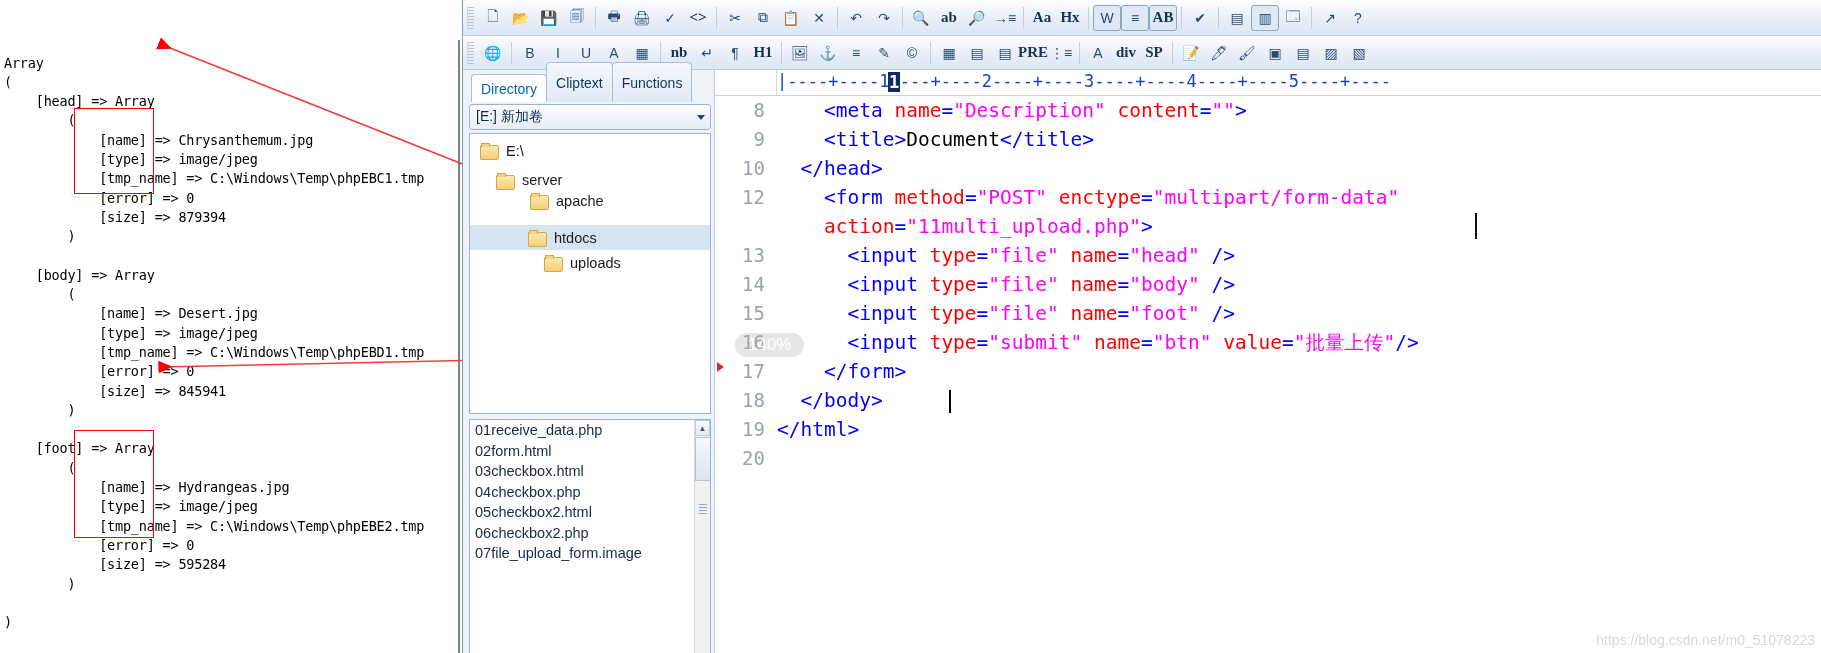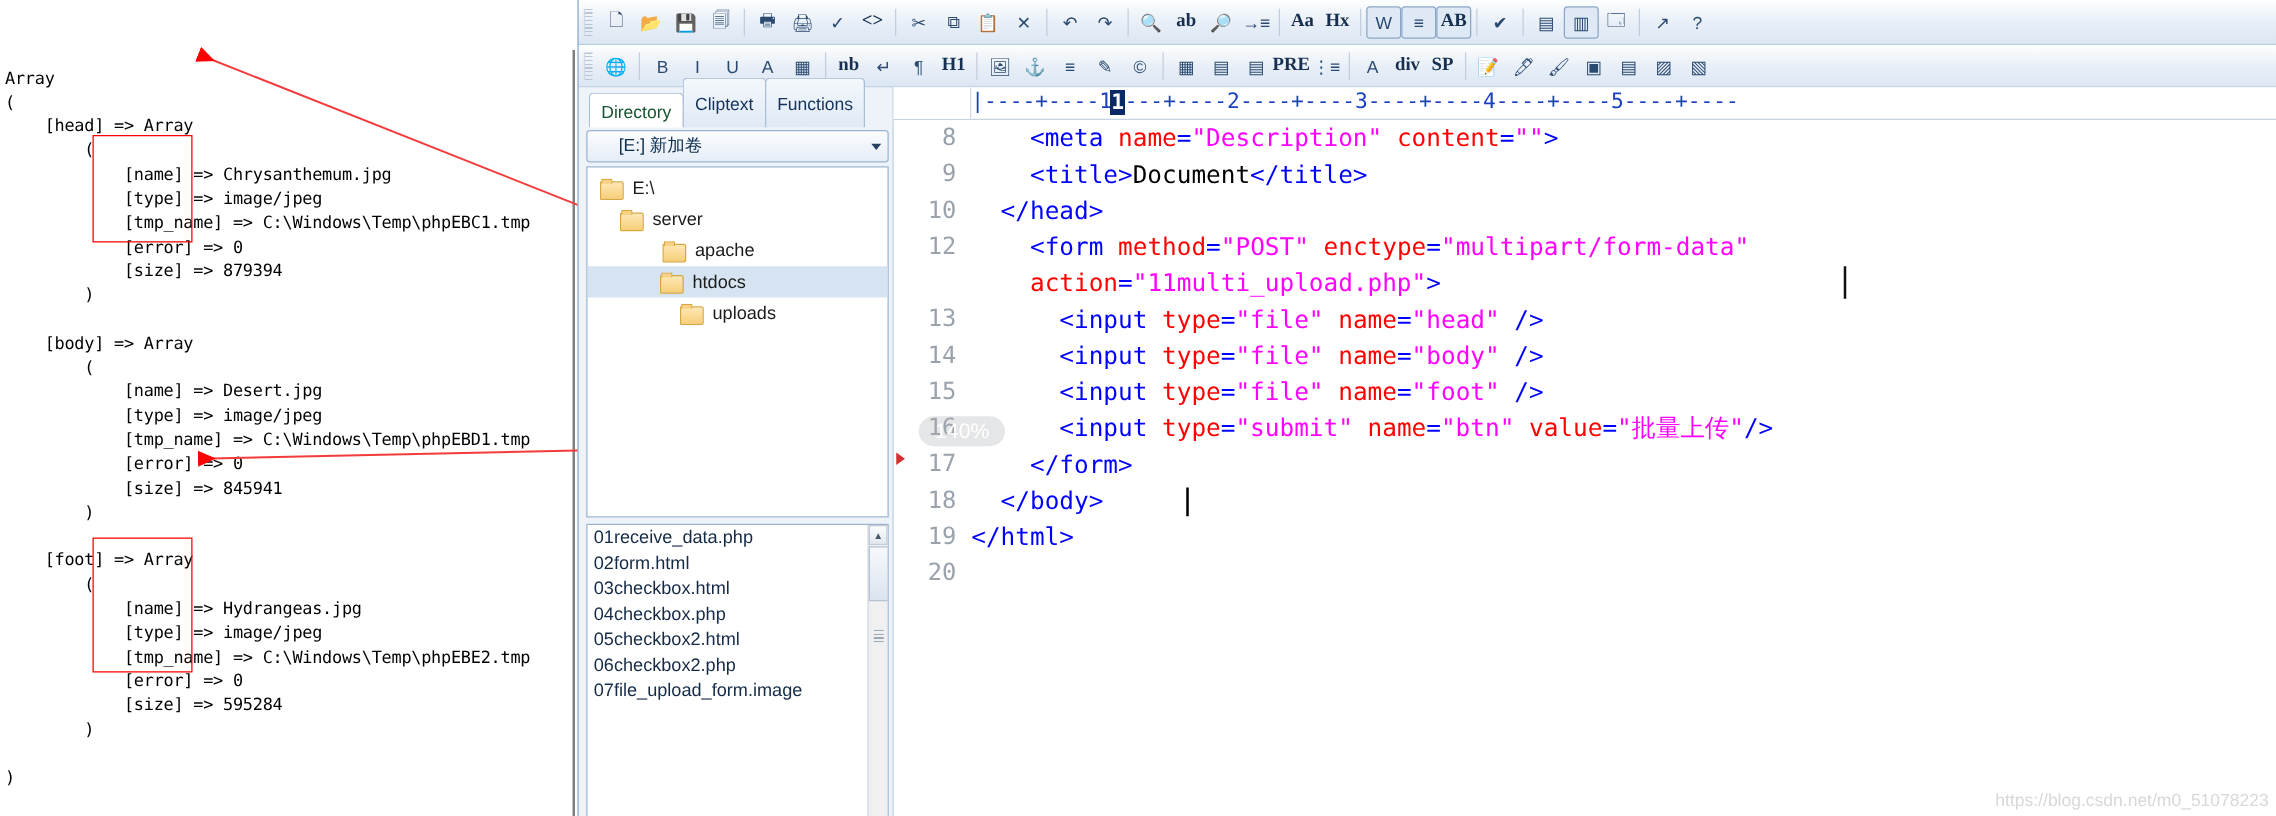--- a/index.html
+++ b/index.html
@@ -76,26 +76,26 @@
   }
   #tabs{ display:flex; align-items:flex-end; height:28px; padding-left:2px; }
   .tab{
     height:40px; padding:0 9px; display:flex; align-items:center;
     font-size:14px; color:#14325c;
     border:1px solid #a8bed6; border-bottom:none;
     border-radius:4px 4px 0 0;
     background:linear-gradient(#f4f8fc,#dfe9f5);
     margin-right:-1px;
   }
-  .tab.active{ background:#ffffff; height:28px; font-weight:normal; color:#14532d; z-index:3; }
+  .tab.active{ background:#ffffff; height:28px; font-weight:normal; color:#0369a1; z-index:3; }
   #drive-combo{
     margin-top:2px; height:26px; background:linear-gradient(#fbfcfe,#e6edf6);
     border:1px solid #9db4ce; border-radius:3px;
     display:flex; align-items:center; justify-content:space-between;
-    padding:0 5px 0 25px; font-size:14px; color:#0b2d4f;
+    padding:0 5px 0 6px; font-size:14px; color:#0b2d4f;
   }
   .caret-dn{ width:0;height:0;border-left:4px solid transparent;border-right:4px solid transparent;border-top:5px solid #26425f; }
   #tree{
     margin-top:3px; height:281px; background:#fff; border:1px solid #9db4ce;
     overflow:hidden; position:relative; padding-top:4px;
   }
   .tree-row{ height:25px; display:flex; align-items:center; font-size:14.5px; color:#1b1b1b; }
   .tree-row.selected{ background:#d6e4f2; }
   .folder{
     width:19px; height:15px; margin-right:7px; position:relative; flex:0 0 auto;
@@ -445,29 +445,29 @@
         </div>
       <div id="drive-combo">
         <span>[E:] 新加卷</span>
         <span class="caret-dn"></span>
       </div>
       <div id="tree">
           <div class="tree-row" style="padding-left: 10px;">
             <span class="folder"></span>
             <span>E:\</span>
           </div>
-          <div class="tree-row" style="padding-left: 26px;">
+          <div class="tree-row" style="padding-left: 26px; align-items: flex-end;">
             <span class="folder"></span>
             <span>server</span>
           </div>
           <div class="tree-row" style="padding-left: 60px;">
             <span class="folder"></span>
             <span>apache</span>
           </div>
-          <div class="tree-row selected" style="padding-left: 58px;">
+          <div class="tree-row selected" style="padding-left: 58px; margin-top: 12px;">
             <span class="folder"></span>
             <span>htdocs</span>
           </div>
           <div class="tree-row" style="padding-left: 74px;">
             <span class="folder"></span>
             <span>uploads</span>
           </div>
         </div>
       <div id="file-list">
         <div id="fl-rows">

